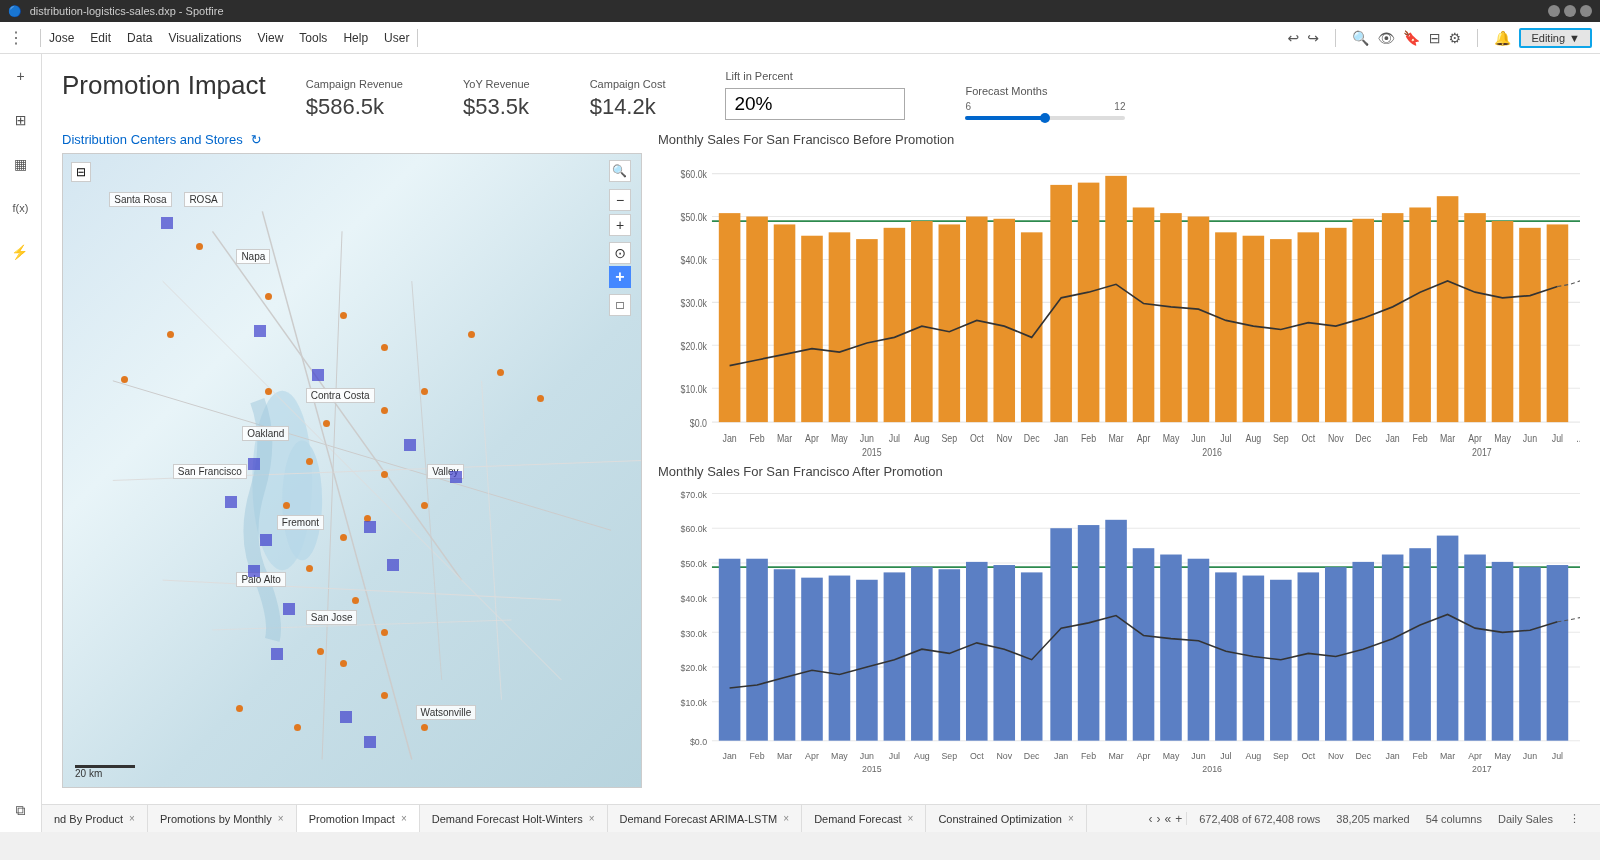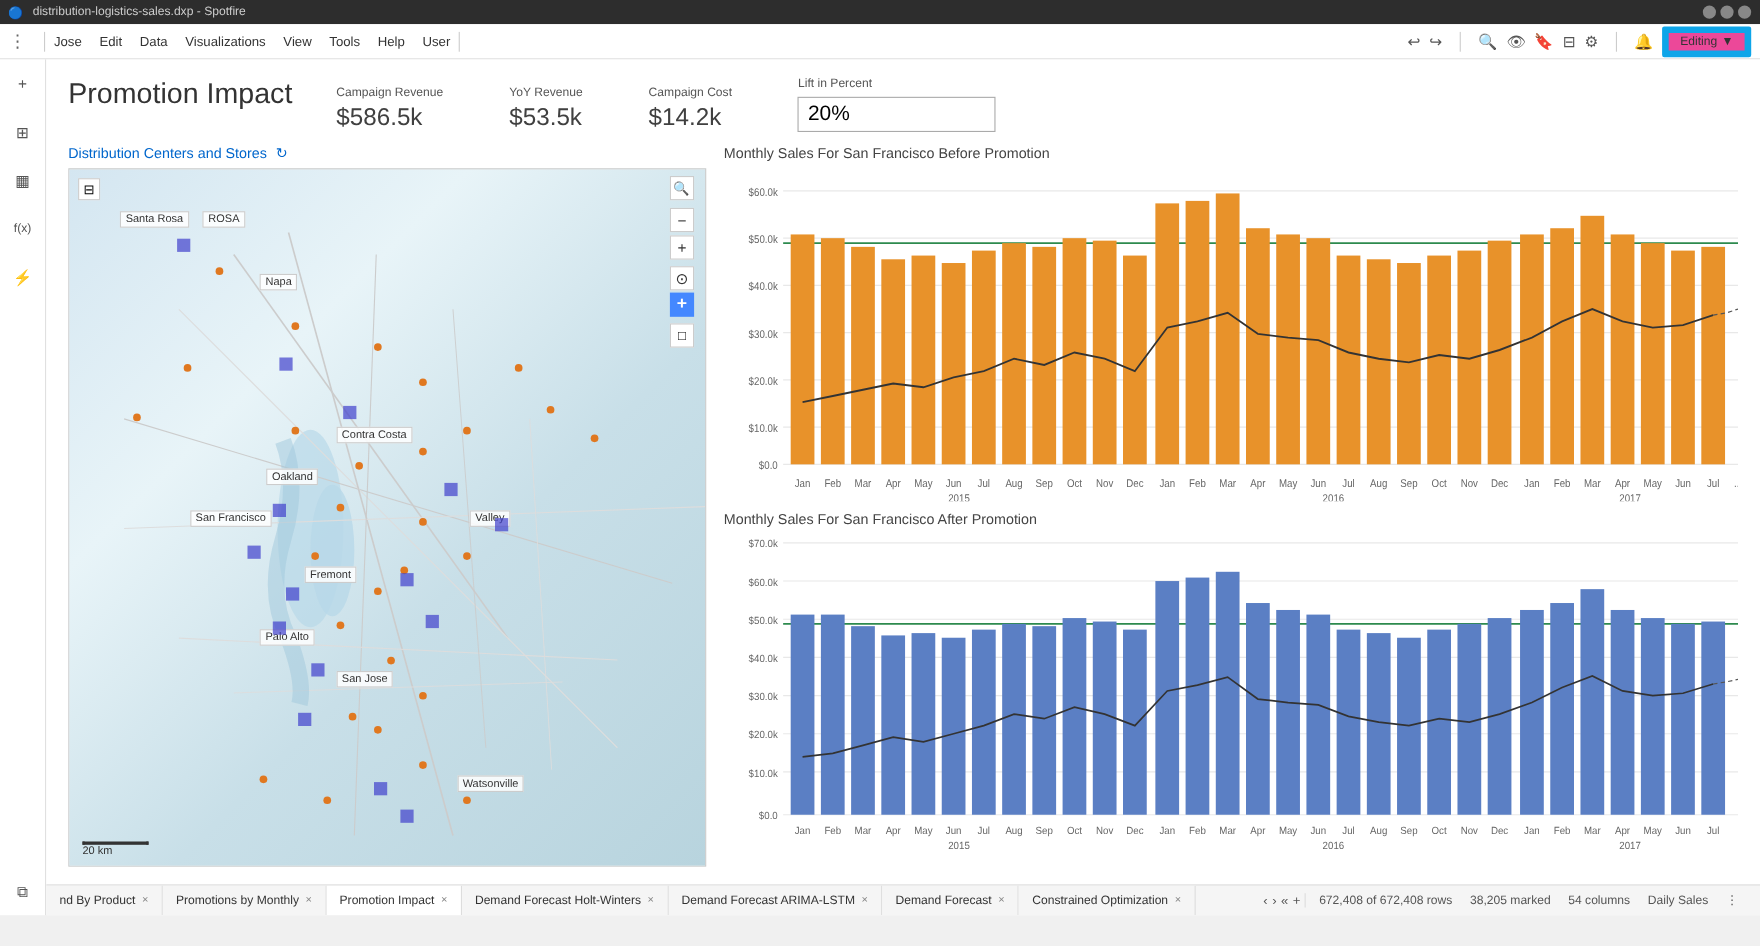--- a/index.html
+++ b/index.html
@@ -33,22 +33,22 @@
       padding: 0 8px;
     }
     .menu-bar .dots { color: #666; margin-right: 8px; font-size: 16px; }
     .menu-bar .sep { width: 1px; height: 18px; background: #ccc; margin: 0 8px; }
     .menu-bar .menu-items { display: flex; gap: 16px; align-items: center; }
     .menu-item { color: #333; cursor: pointer; font-size: 12px; }
     .menu-bar .right-tools { margin-left: auto; display: flex; align-items: center; gap: 8px; }
     .tool-icon { color: #555; cursor: pointer; font-size: 14px; }
     .nav-btn { background: none; border: none; cursor: pointer; color: #555; font-size: 14px; }
     .editing-badge {
-      background: #ec4899;
-      border: 6px solid #0ea5e9;
+      background: #e5e5e5;
+      border: 2px solid #0ea5e9;
       padding: 2px 10px;
       border-radius: 2px;
       font-size: 11px;
       color: #333;
       display: flex;
       align-items: center;
       gap: 4px;
     }
 
     
@@ -450,20 +450,31 @@
             <span class="kpi-value">$53.5k</span>
           </div>
           <div class="kpi-item">
             <span class="kpi-label">Campaign Cost</span>
             <span class="kpi-value">$14.2k</span>
           </div>
           <div class="kpi-input-item">
             <span class="kpi-label">Lift in Percent</span>
             <input class="kpi-input" type="text" value="20%" style="">
           </div>
+          <div class="slider-container">
+            <span class="kpi-label">Forecast Months</span>
+            <div class="slider-labels">
+              <span>6</span>
+              <span style="margin-left:140px;">12</span>
+            </div>
+            <div class="slider-track">
+              <div class="slider-fill" style="width:50%;"></div>
+              <div class="slider-thumb" style="left:calc(50% - 5px);"></div>
+            </div>
+          </div>
         </div>
       </div>
 
       <div class="body-layout">
 
         <div class="map-section">
           <div class="map-title">
             <span>Distribution Centers and Stores</span>
             <span>↻</span>
           </div>

